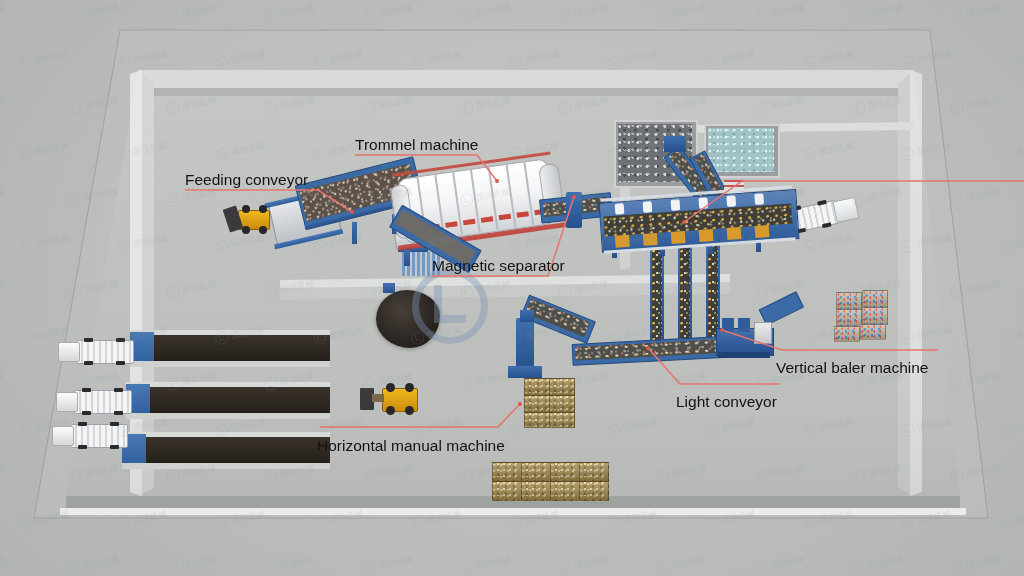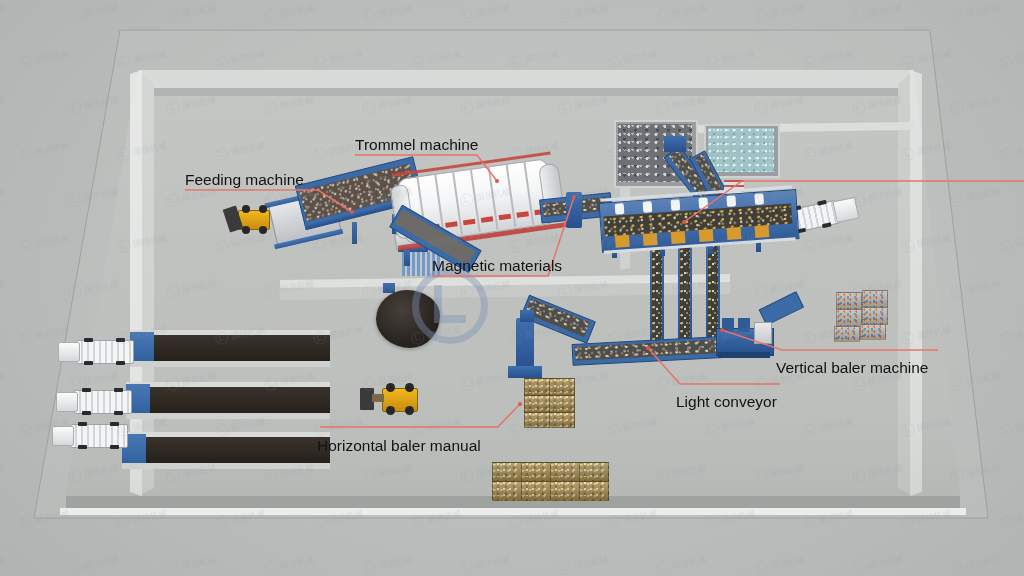--- a/index.html
+++ b/index.html
@@ -1063,20 +1063,20 @@
   </div>
 
   <div class="dot" style="left:350px;top:210px;"></div>
   <div class="dot" style="left:495px;top:179px;"></div>
   <div class="dot" style="left:682px;top:220px;"></div>
   <div class="dot" style="left:572px;top:195px;"></div>
   <div class="dot" style="left:720px;top:328px;"></div>
   <div class="dot" style="left:646px;top:346px;"></div>
   <div class="dot" style="left:518px;top:402px;"></div>
 
-  <div class="lbl" id="lbl-0" style="left: 185px; top: 172px;">Feeding machine</div>
+  <div class="lbl" id="lbl-0" style="left: 185px; top: 172px;">Feeding conveyor</div>
   <div class="lbl" id="lbl-1" style="left: 355px; top: 137px;">Trommel machine</div>
-  <div class="lbl" id="lbl-3" style="left: 432px; top: 258px;">Magnetic materials</div>
+  <div class="lbl" id="lbl-3" style="left: 432px; top: 258px;">Magnetic separator</div>
   <div class="lbl" id="lbl-4" style="left: 776px; top: 360px;">Vertical baler machine</div>
   <div class="lbl" id="lbl-5" style="left: 676px; top: 394px;">Light conveyor</div>
-  <div class="lbl" id="lbl-6" style="left: 317px; top: 438px;">Horizontal baler manual</div>
+  <div class="lbl" id="lbl-6" style="left: 317px; top: 438px;">Horizontal manual machine</div>
 
 </div>
 
 </body></html>

